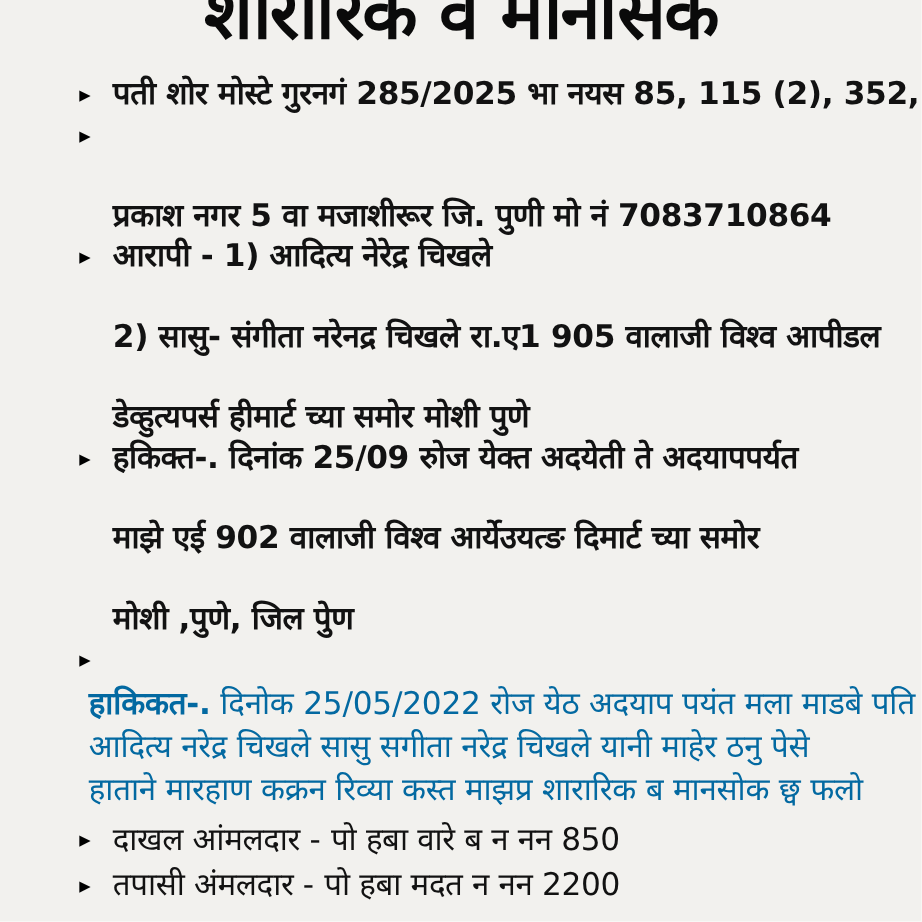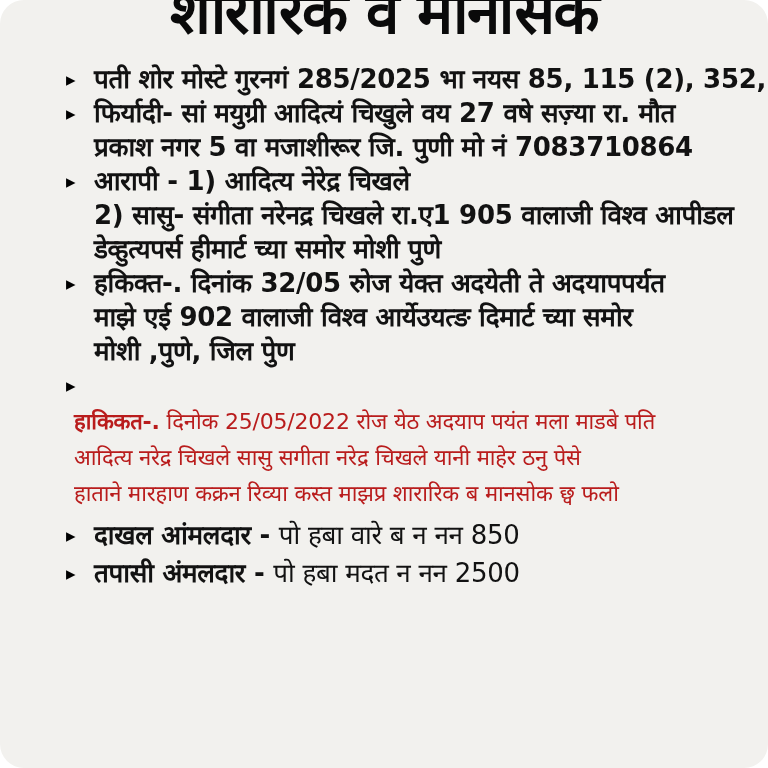--- a/index.html
+++ b/index.html
@@ -4,21 +4,20 @@
 <style>
   html, body { margin: 0; padding: 0; }
   .page {
     position: relative;
     width: 768px;
     height: 768px;
     background: #f2f1ee;
     color: #101010;
     overflow: hidden;
     font-family: "DejaVu Sans", "Liberation Sans", sans-serif;
-    border-radius: 24px;
   }
   .headline {
     margin-top: -22px;
     text-align: center;
     font-size: 60px;
     font-weight: 800;
     letter-spacing: -1.5px;
     line-height: 1.16;
     color: #0a0a0a;
     white-space: nowrap;
@@ -34,33 +33,33 @@
     color: #121212;
     white-space: nowrap;
   }
   .bullet-line { display: flex; align-items: flex-start; }
   .bullet-marker {
     flex: 0 0 28px;
     font-size: 19px;
     line-height: 34px;
     color: #000;
   }
-  .cont { margin-left: 28px; }
+  .cont { margin-left: 28px; margin-top: 33px; }
   .para-block { margin-left: 8px; margin-top: 2px; }
   .para-line {
-    font-size: 22px;
+    font-size: 26px;
     font-weight: 400;
     line-height: 36px;
     letter-spacing: -0.2px;
-    color: #b91c1c;
+    color: #0369a1;
     white-space: nowrap;
   }
   .para-label { font-weight: 800; }
   .footer-line { margin-top: 6px; }
-  .footer-label { font-weight: 700; }
+  .footer-label { font-weight: 400; }
   .footer-value { font-weight: 500; }
   .cut-line { margin-top: 4px; }
 </style>
 </head>
 <body>
 
 <div class="page">
 
   <div class="headline">
     <div>शारीरिक व मानसिक</div>
@@ -68,36 +67,35 @@
 
   <div class="body">
 
     <div class="line bullet-line">
       <span class="bullet-marker">▸</span>
       <span>पती शोर मोस्टे गुरनगं 285/2025 भा नयस 85, 115 (2), 352, 3(5)</span>
     </div>
 
     <div class="line bullet-line">
       <span class="bullet-marker">▸</span>
-      <span>फिर्यादी- सां मयुग्री आदित्यं चिखुले वय 27 वषे सज़्या रा. मौत</span>
     </div>
 
     <div class="line cont">प्रकाश नगर 5 वा मजाशीरूर जि. पुणी मो नं 7083710864</div>
 
     <div class="line bullet-line">
       <span class="bullet-marker">▸</span>
       <span>आरापी - 1) आदित्य नेरेद्र चिखले</span>
     </div>
 
     <div class="line cont">2) सासु- संगीता नरेनद्र चिखले रा.ए1 905 वालाजी विश्व आपीडल</div>
     <div class="line cont">डेव्हुत्यपर्स हीमार्ट च्या समोर मोशी पुणे</div>
 
     <div class="line bullet-line">
       <span class="bullet-marker">▸</span>
-      <span>हकिक्त-. दिनांक 32/05 रुोज येक्त अदयेती ते अदयापपर्यत</span>
+      <span>हकिक्त-. दिनांक 25/09 रुोज येक्त अदयेती ते अदयापपर्यत</span>
     </div>
 
     <div class="line cont">माझे एई 902 वालाजी विश्व आर्येउयत्ङ दिमार्ट च्या समोर</div>
     <div class="line cont">मोशी ,पुणे, जिल पुेण</div>
 
     <div class="line bullet-line">
       <span class="bullet-marker">▸</span>
     </div>
 
     <div class="para-block">
@@ -114,18 +112,18 @@
       <span>
         <span class="footer-label">दाखल आंमलदार -</span>
         <span class="footer-value">पो हबा वारे ब न नन 850</span>
       </span>
     </div>
 
     <div class="line bullet-line cut-line">
       <span class="bullet-marker">▸</span>
       <span>
         <span class="footer-label">तपासी अंमलदार -</span>
-        <span class="footer-value">पो हबा मदत न नन 2500</span>
+        <span class="footer-value">पो हबा मदत न नन 2200</span>
       </span>
     </div>
 
   </div>
 </div>
 
 </body></html>

